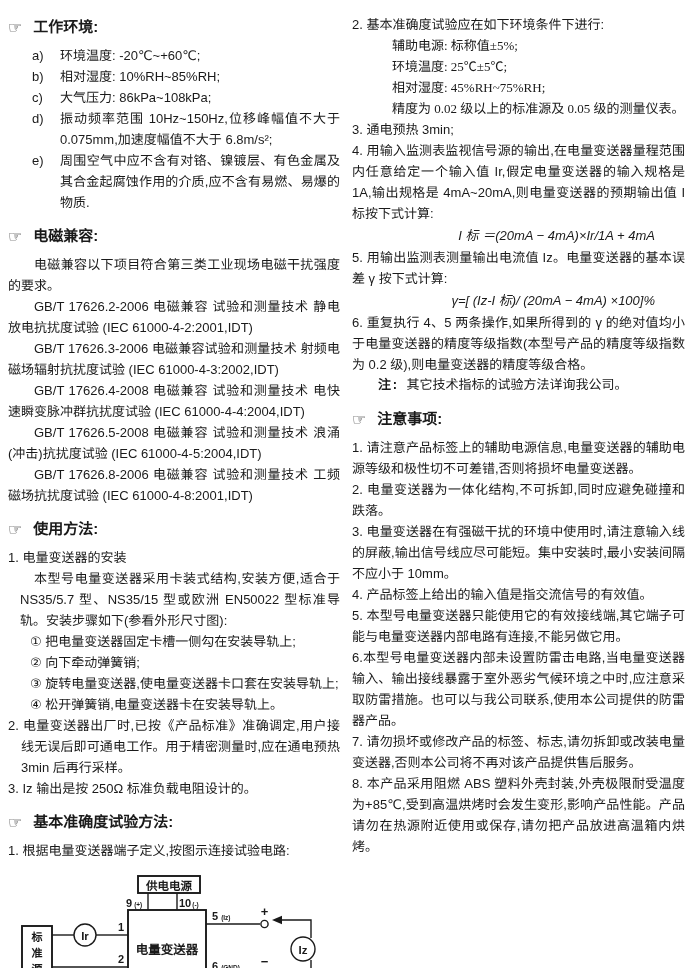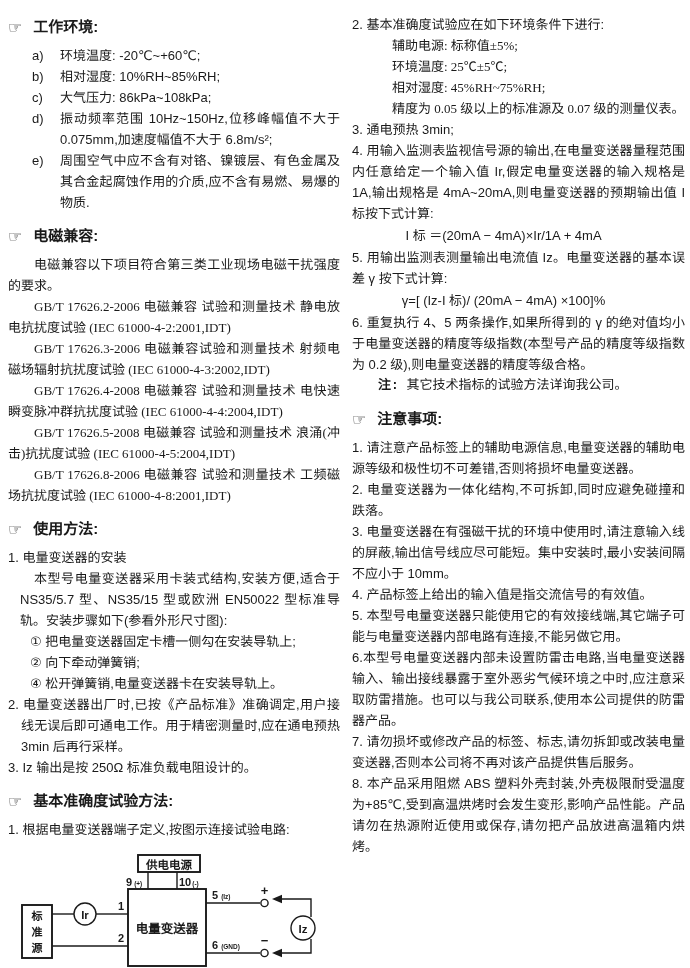--- a/index.html
+++ b/index.html
@@ -20,30 +20,30 @@
     margin:12px 0 7px 0; display:flex; align-items:baseline; gap:11px;
     text-align:left;
   }
   .sec-title .marker { font-size:16px; transform:translateY(1px); }
 
   
   .abc-item { position:relative; padding-left:52px; }
   .abc-label { position:absolute; left:24px; top:0; }
 
   
-  .ind2 { text-indent:2em;font-family:Liberation Serif, serif; }
+  .ind2 { text-indent:2em; }
 
   
   .body-ind { padding-left:12px; text-indent:14px; }
   .step { padding-left:22px; }
   .hang { padding-left:13px; text-indent:-13px; }
 
   
   .cond { padding-left:40px;font-family:Liberation Serif, serif; }
-  .formula { text-align:center; padding-right:30px; margin:1px 0; }
+  .formula { text-align:right; padding-right:30px; margin:1px 0;font-style:italic; }
   .note { text-indent:2em;font-family:Liberation Mono, monospace; }
   .note b { font-weight:bold; }
 
   .diagram-wrap { margin-top:9px; }
   svg { display:block; }
   svg text { font-family:"Liberation Sans","DejaVu Sans",sans-serif; fill:#1a1a1a; }
   .wire { stroke:#1a1a1a; stroke-width:1.4; fill:none; }
   .boxline { stroke:#1a1a1a; stroke-width:1.9; fill:none; }
   .term { stroke:#1a1a1a; stroke-width:1.4; fill:#ffffff; }
   .ah { fill:#1a1a1a; stroke:none; }
@@ -93,20 +93,21 @@
 
   <div class="sec-title">
     <span class="marker">☞</span>
     <span>使用方法:</span>
   </div>
 
   <p>1. 电量变送器的安装</p>
   <p class="body-ind">本型号电量变送器采用卡装式结构,安装方便,适合于 NS35/5.7 型、NS35/15 型或欧洲 EN50022 型标准导轨。安装步骤如下(参看外形尺寸图):</p>
   <p class="step">① 把电量变送器固定卡槽一侧勾在安装导轨上;</p>
   <p class="step">② 向下牵动弹簧销;</p>
+  <p class="step">③ 旋转电量变送器,使电量变送器卡口套在安装导轨上;</p>
   <p class="step">④ 松开弹簧销,电量变送器卡在安装导轨上。</p>
   <p class="hang">2. 电量变送器出厂时,已按《产品标准》准确调定,用户接线无误后即可通电工作。用于精密测量时,应在通电预热 3min 后再行采样。</p>
   <p class="hang">3. Iz 输出是按 250Ω 标准负载电阻设计的。</p>
 
   <div class="sec-title">
     <span class="marker">☞</span>
     <span>基本准确度试验方法:</span>
   </div>
 
   <p>1.  根据电量变送器端子定义,按图示连接试验电路:</p>
@@ -159,21 +160,21 @@
     </svg>
   </div>
 </div>
 
 <div class="col col-right">
 
   <p>2.  基本准确度试验应在如下环境条件下进行:</p>
   <p class="cond">辅助电源:   标称值±5%;</p>
   <p class="cond">环境温度:   25℃±5℃;</p>
   <p class="cond">相对湿度:   45%RH~75%RH;</p>
-  <p class="cond">精度为 0.05 级以上的标准源及 0.07 级的测量仪表。</p>
+  <p class="cond">精度为 0.02 级以上的标准源及 0.05 级的测量仪表。</p>
   <p>3.  通电预热 3min;</p>
   <p>4.  用输入监测表监视信号源的输出,在电量变送器量程范围内任意给定一个输入值 Ir,假定电量变送器的输入规格是 1A,输出规格是 4mA~20mA,则电量变送器的预期输出值 I 标按下式计算:</p>
   <p class="formula">I 标 ＝(20mA − 4mA)×Ir/1A + 4mA</p>
   <p>5.  用输出监测表测量输出电流值 Iz。电量变送器的基本误差 γ 按下式计算:</p>
   <p class="formula">γ=[ (Iz-I 标)/ (20mA − 4mA) ×100]%</p>
   <p>6.  重复执行 4、5 两条操作,如果所得到的 γ 的绝对值均小于电量变送器的精度等级指数(本型号产品的精度等级指数为 0.2 级),则电量变送器的精度等级合格。</p>
   <p class="note"><b>注:</b><span> 其它技术指标的试验方法详询我公司。</span></p>
 
   <div class="sec-title">
     <span class="marker">☞</span>

